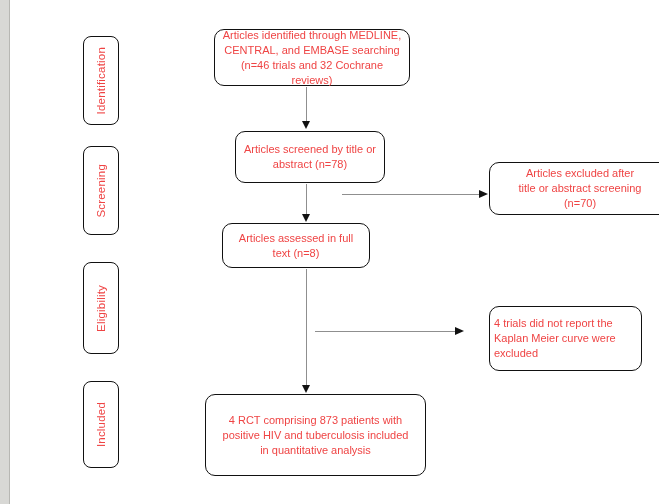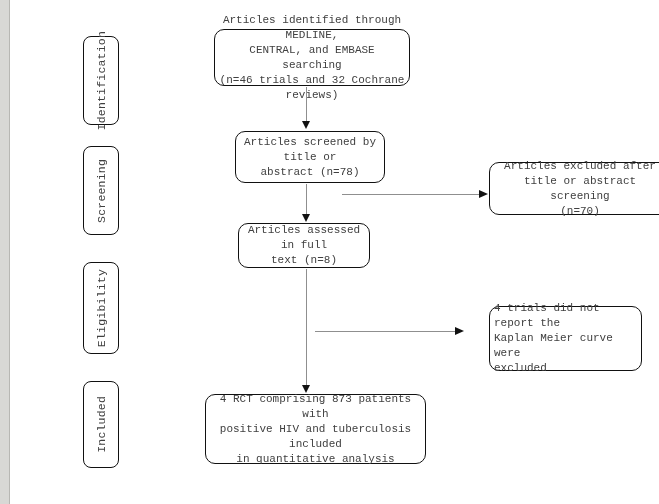--- a/index.html
+++ b/index.html
@@ -1,22 +1,22 @@
 <!DOCTYPE html>
 <html><head>
 <meta charset="utf-8">
 <style>
   html, body { margin: 0; padding: 0; background: #ffffff; }
   .canvas {
     position: relative;
     width: 659px;
     height: 504px;
     background: #ffffff;
-    font-family: Liberation Mono, monospace;
-    color: #404040;
+    font-family: Liberation Sans, sans-serif;
+    color: #ef4444;
     overflow: hidden;
   }
   .left-strip {
     position: absolute;
     left: 0; top: 0; bottom: 0;
     width: 9px;
     background: #d8d8d5;
     border-right: 1px solid #b7b7b3;
   }
   
@@ -106,26 +106,26 @@
     <span class="box-text">Articles identified through MEDLINE,
 CENTRAL, and EMBASE searching
 (n=46 trials and 32 Cochrane reviews)</span>
   </div>
 
   <div class="flow-box" style="left:235px; top:131px; width:150px; height:52px;">
     <span class="box-text">Articles screened by title or
 abstract (n=78)</span>
   </div>
 
-  <div class="flow-box" style="left:238px; top:223px; width:132px; height:45px;">
+  <div class="flow-box" style="left:222px; top:223px; width:148px; height:45px;">
     <span class="box-text">Articles assessed in full
 text (n=8)</span>
   </div>
 
-  <div class="flow-box" style="left:205px; top:394px; width:221px; height:70px;">
+  <div class="flow-box" style="left:205px; top:394px; width:221px; height:82px;">
     <span class="box-text">4 RCT comprising 873 patients with
 positive HIV and tuberculosis included
 in quantitative analysis</span>
   </div>
 
   <div class="flow-box" style="left:489px; top:162px; width:182px; height:53px;">
     <span class="box-text">Articles excluded after
 title or abstract screening
 (n=70)</span>
   </div>

